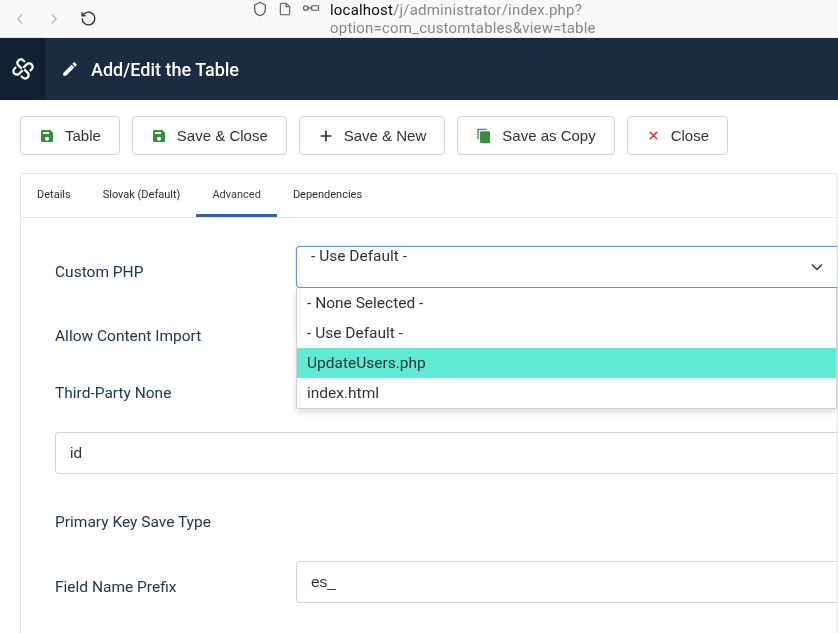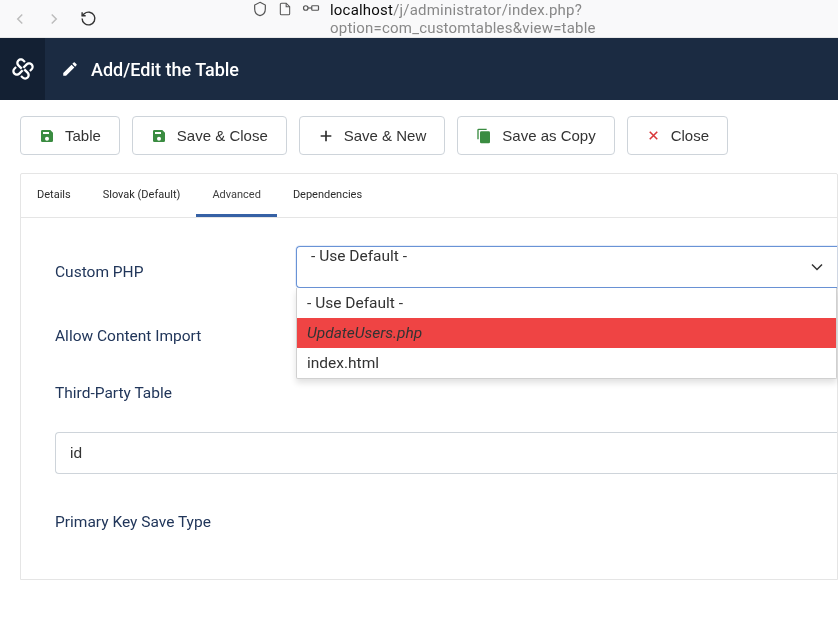--- a/index.html
+++ b/index.html
@@ -40,21 +40,21 @@
     .form-body { padding: 28px 0 18px 34px; }
     .form-row { display: flex; align-items: center; margin-bottom: 30px; position: relative; }
     .form-label { width: 241px; flex-shrink: 0; font-size: 15.5px; color: #21365a; padding-top: 9px; }
     .form-input-wrap { flex: 1; position: relative; }
     .form-select, .form-input { width: 100%; height: 42px; border: 1px solid #ced4da; border-radius: 4px 0 0 4px; padding: 0 14px; font-size: 15.5px; color: #333; background: #fff; border-right: none; }
     .form-select.open { border-color: #6993d6; box-shadow: 0 0 0 1px rgba(84,134,218,0.15); outline: none; }
     .select-chevron { position: absolute; right: 14px; top: 50%; transform: translateY(-50%); pointer-events: none; color: #333; }
 
     .dropdown-list { position: absolute; top: 42px; left: 0; right: 0; background: #fff; border: 1px solid #d0d0d0; border-top: none; box-shadow: 0 4px 6px rgba(0,0,0,0.12); z-index: 50; border-radius: 0 0 2px 2px; }
     .dropdown-item { padding: 6px 10px; font-size: 15.5px; color: #333; cursor: pointer; }
-    .dropdown-item.highlight { background: #ef4444; font-style: italic; }
+    .dropdown-item.highlight { background: #5eead4; }
 
     svg { display: block; }
   </style>
 </head>
 <body>
 
 <div class="browser-bar">
   <div class="nav-btn disabled">
     <svg width="18" height="18" viewBox="0 0 24 24" fill="none" stroke="currentColor" stroke-width="2">
         <path d="M15 18l-6-6 6-6"></path>
@@ -170,44 +170,51 @@
         <div class="form-input-wrap">
           <div class="form-select open">
             <span>- Use Default -</span>
             <span class="select-chevron">
                 <svg width="12" height="8" viewBox="0 0 12 8" fill="none" stroke="currentColor" stroke-width="1.5">
                   <path d="M1 1.5L6 6.5L11 1.5"></path>
                 </svg>
               </span>
           </div>
           <div class="dropdown-list">
+            <div class="dropdown-item">- None Selected -</div>
             <div class="dropdown-item">- Use Default -</div>
             <div class="dropdown-item highlight">UpdateUsers.php</div>
             <div class="dropdown-item">index.html</div>
           </div>
         </div>
       </div>
 
       <div class="form-row">
         <div class="form-label">Allow Content Import</div>
         <div class="form-input-wrap"></div>
       </div>
 
       <div class="form-row">
-        <div class="form-label">Third-Party Table</div>
+        <div class="form-label">Third-Party None</div>
         <div class="form-input-wrap"></div>
       </div>
 
       <div class="form-row">
         <div class="form-input-wrap">
           <input class="form-input" value="id" style="">
         </div>
       </div>
 
       <div class="form-row">
         <div class="form-label">Primary Key Save Type</div>
       </div>
 
+      <div class="form-row">
+        <div class="form-label">Field Name Prefix</div>
+        <div class="form-input-wrap">
+          <input class="form-input" value="es_" style="">
+        </div>
+      </div>
 
     </div>
   </div>
 
 </div>
 
 </body></html>

